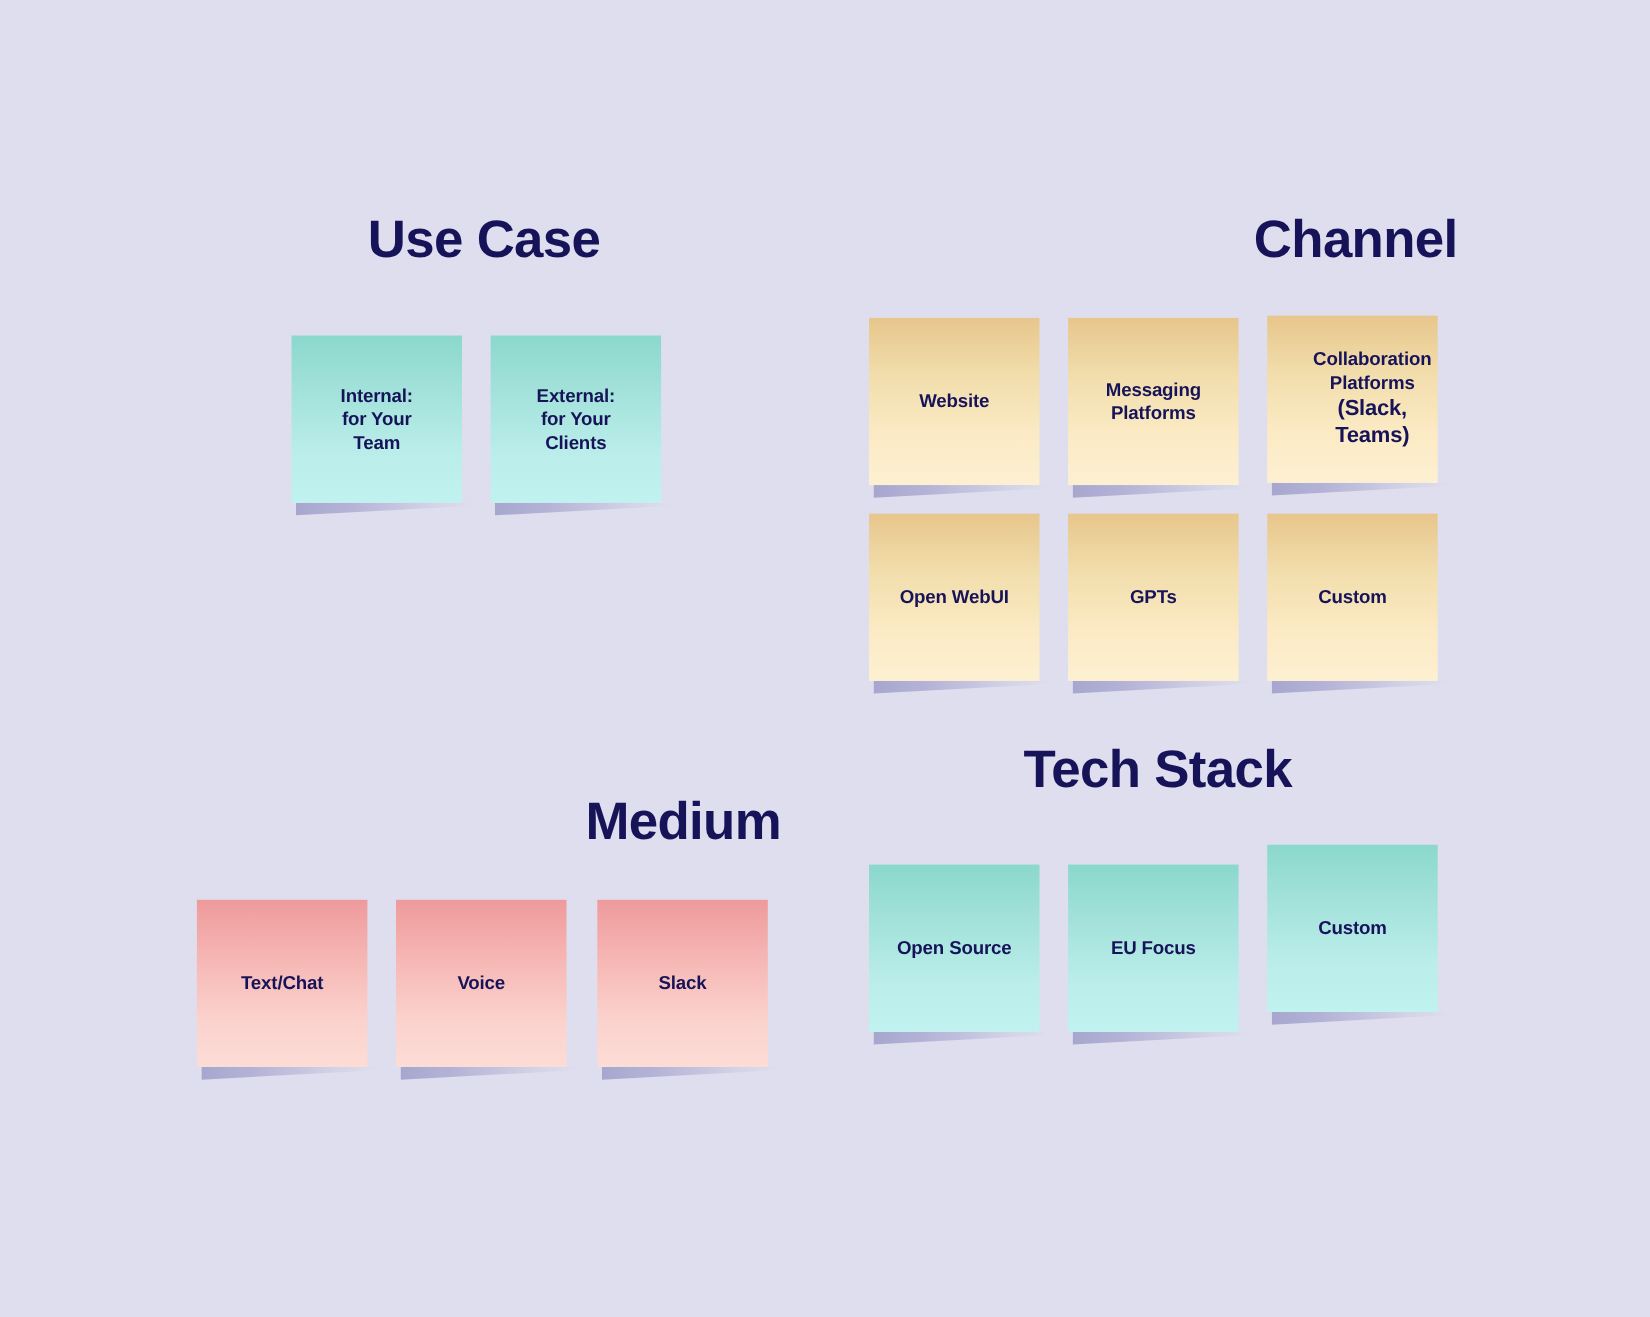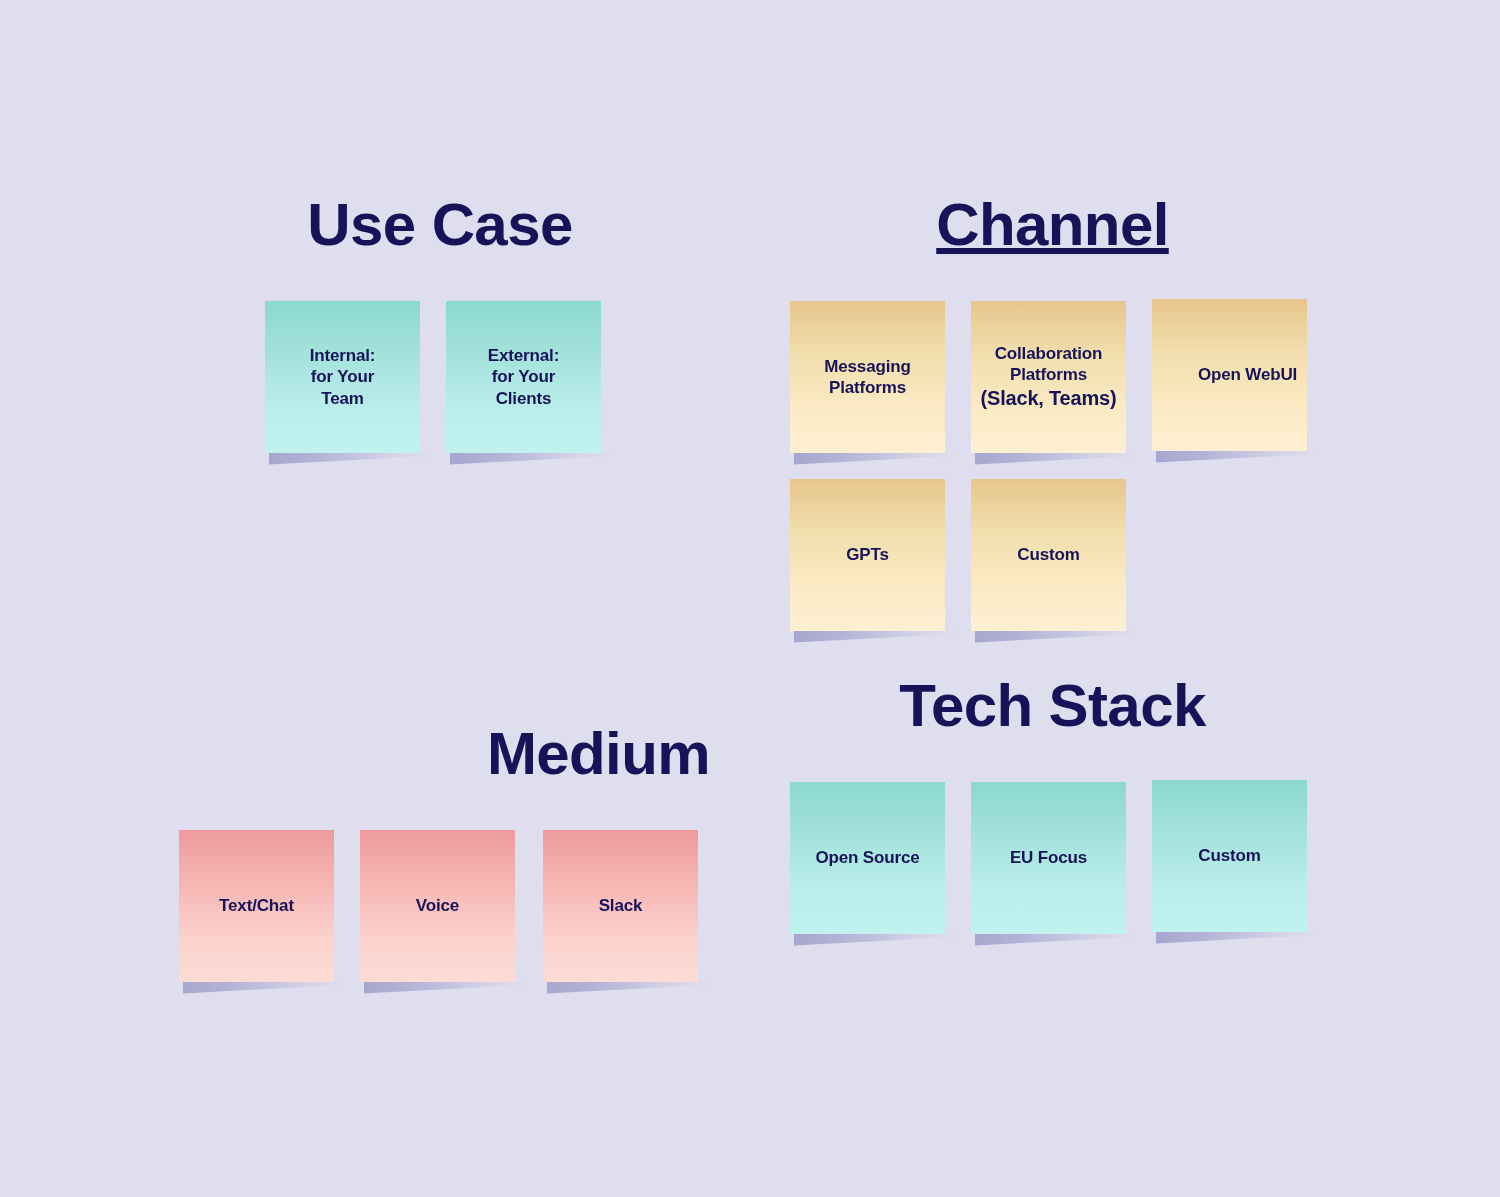--- a/index.html
+++ b/index.html
@@ -25,31 +25,31 @@
 
   
   .section { position: absolute; }
 
   #section-use-case   { left: 170px;  top: 195px; width: 540px; }
   #section-channel    { left: 780px;  top: 195px; width: 545px; }
   #section-medium     { left: 170px;  top: 676px; width: 540px; }
   #section-tech-stack { left: 780px;  top: 676px; width: 545px; }
 
   .section-title {
-    font-size: 60px;
+    font-size: 48px;
     font-weight: bold;
     letter-spacing: -0.6px;
     color: #161358;
     line-height: 1;
     text-align: center;
     white-space: nowrap;
   }
 
   #section-use-case   .section-title { width: 540px; text-align: center; }
-  #section-channel    .section-title { width: 545px; text-align: center; text-decoration: underline; }
+  #section-channel    .section-title { width: 545px; text-align: right; }
   #section-medium     .section-title { width: 540px; text-align: right; margin-top: 48px; }
   #section-tech-stack .section-title { width: 545px; text-align: center; }
 
   
   .notes-grid {
     position: relative;
     margin-top: 46px;
     display: flex;
     flex-wrap: wrap;
     gap: 26px 26px;
@@ -100,20 +100,21 @@
   .note-sub {
     display: block;
     font-size: 20px;
     font-weight: bold;
     letter-spacing: -0.2px;
   }
 
   
   .note.teal {
     background: linear-gradient(to bottom, #8bd8cd 0%, #a6e3dd 38%, #bbeeeb 72%, #c0f2f0 100%);
+    margin-top: 16px;
   }
   .note.orange {
     background: linear-gradient(to bottom, #e7c68c 0%, #f2dead 36%, #fbeac4 70%, #fdf0d2 100%);
   }
   .note.pink {
     background: linear-gradient(to bottom, #ee9a9c 0%, #f6b7b4 36%, #fbd2cd 72%, #fddcd6 100%);
   }
 
   
   #section-channel    .notes-grid .note:nth-child(3) { margin-top: -2px; padding-left: 44px; }
@@ -133,20 +134,23 @@
         </div>
         <div class="note teal">
           <div class="note-body">External:<br>for Your<br>Clients</div>
         </div>
       </div>
   </div>
 
   <div class="section" id="section-channel">
     <div class="section-title">Channel</div>
     <div class="notes-grid">
+        <div class="note orange">
+          <div class="note-body">Website</div>
+        </div>
         <div class="note orange">
           <div class="note-body">Messaging<br>Platforms</div>
         </div>
         <div class="note orange">
           <div class="note-body">Collaboration<br>Platforms<span class="note-sub">(Slack, Teams)</span></div>
         </div>
         <div class="note orange">
           <div class="note-body">Open WebUI</div>
         </div>
         <div class="note orange">

